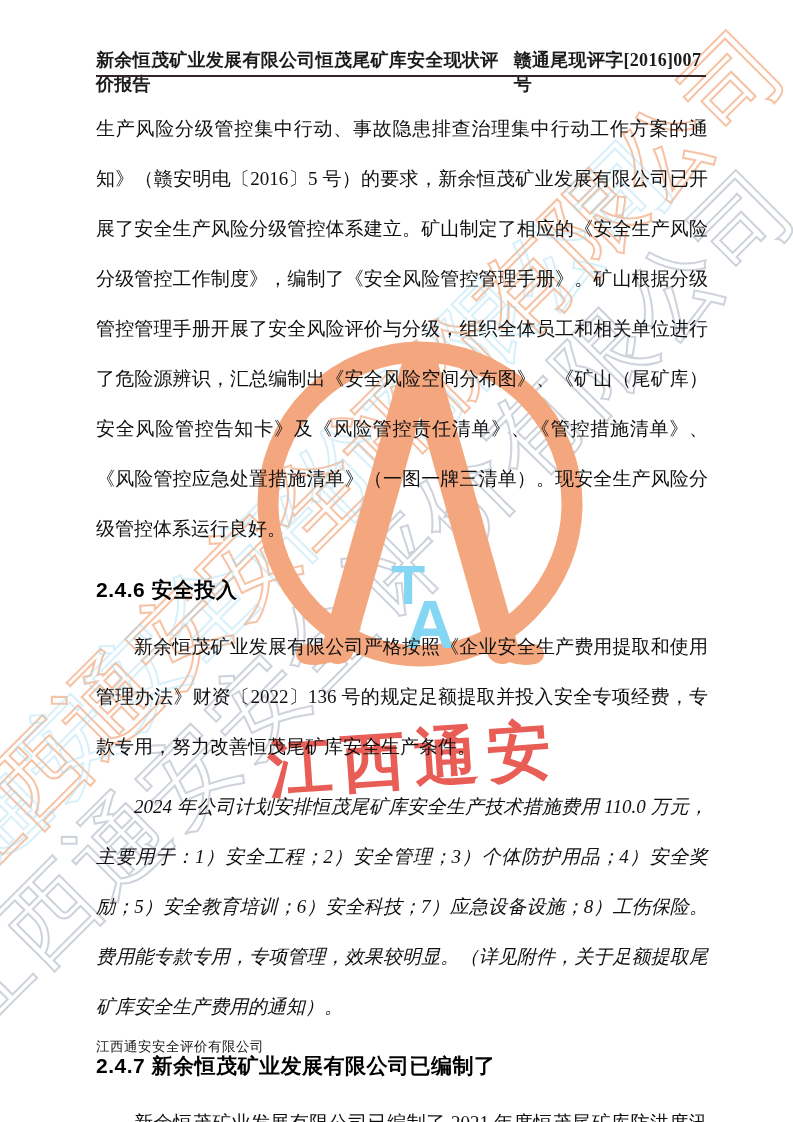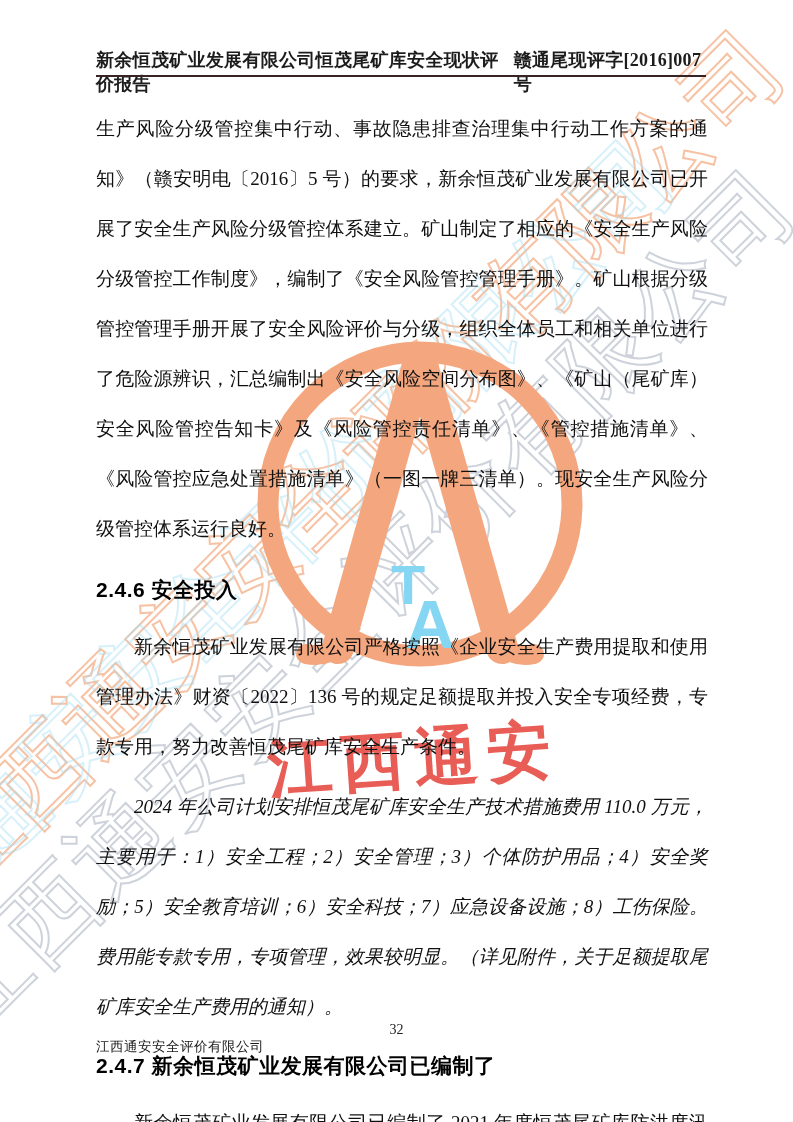--- a/index.html
+++ b/index.html
@@ -107,16 +107,15 @@
 
     <p class="para indent">新余恒茂矿业发展有限公司严格按照《企业安全生产费用提取和使用管理办法》财资〔2022〕136 号的规定足额提取并投入安全专项经费，专款专用，努力改善恒茂尾矿库安全生产条件。</p>
 
     <p class="para indent mt">2024 年公司计划安排恒茂尾矿库安全生产技术措施费用 110.0 万元，主要用于：1）安全工程；2）安全管理；3）个体防护用品；4）安全奖励；5）安全教育培训；6）安全科技；7）应急设备设施；8）工伤保险。费用能专款专用，专项管理，效果较明显。（详见附件，关于足额提取尾矿库安全生产费用的通知）。</p>
 
     <h2 class="sec h247">2.4.7 新余恒茂矿业发展有限公司已编制了</h2>
 
     <p class="para indent">新余恒茂矿业发展有限公司已编制了 2021 年度恒茂尾矿库防洪度汛方案及一库一策方案，符合相关规程规范要求。</p>
   </div>
 
-  <div class="page-number">32</div>
   <div class="footer-company">江西通安安全评价有限公司</div>
 
 </div>
 
 </body></html>

